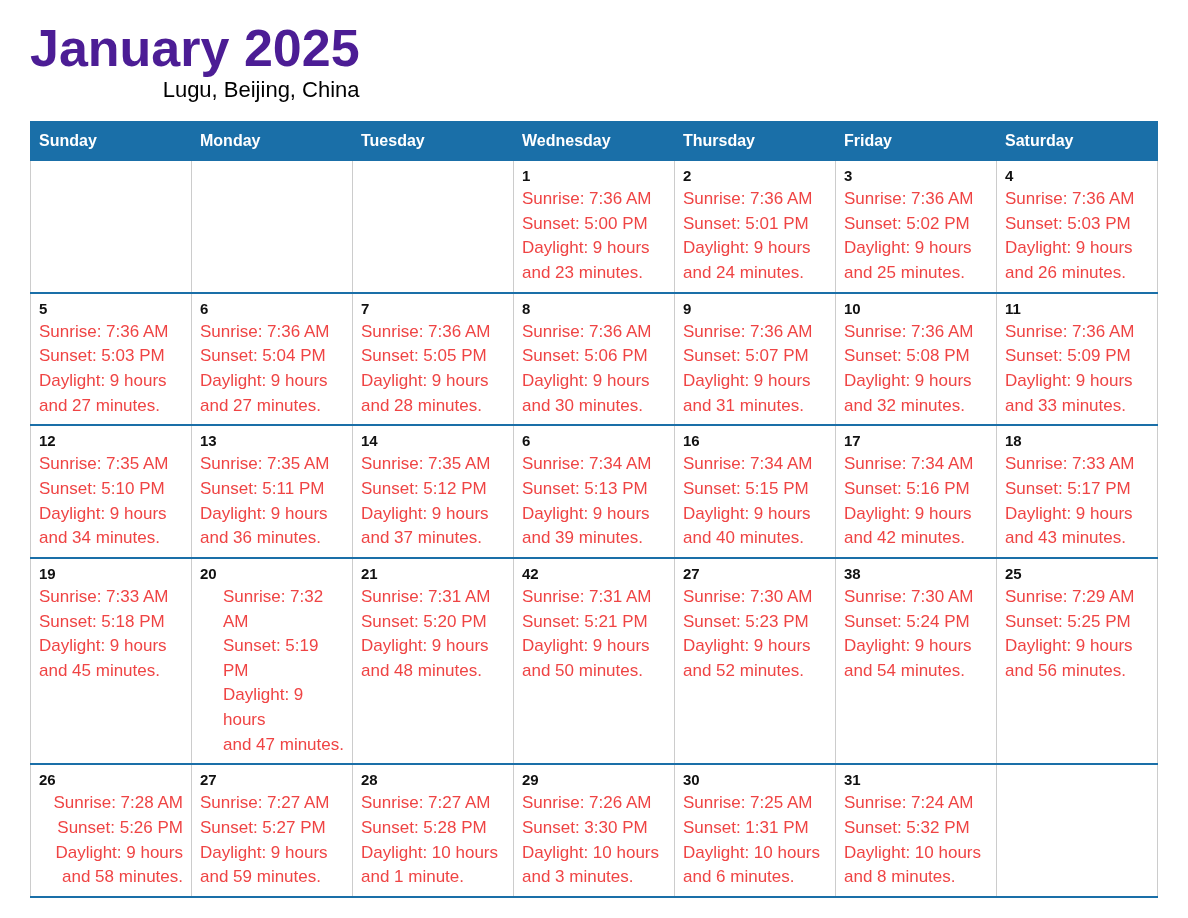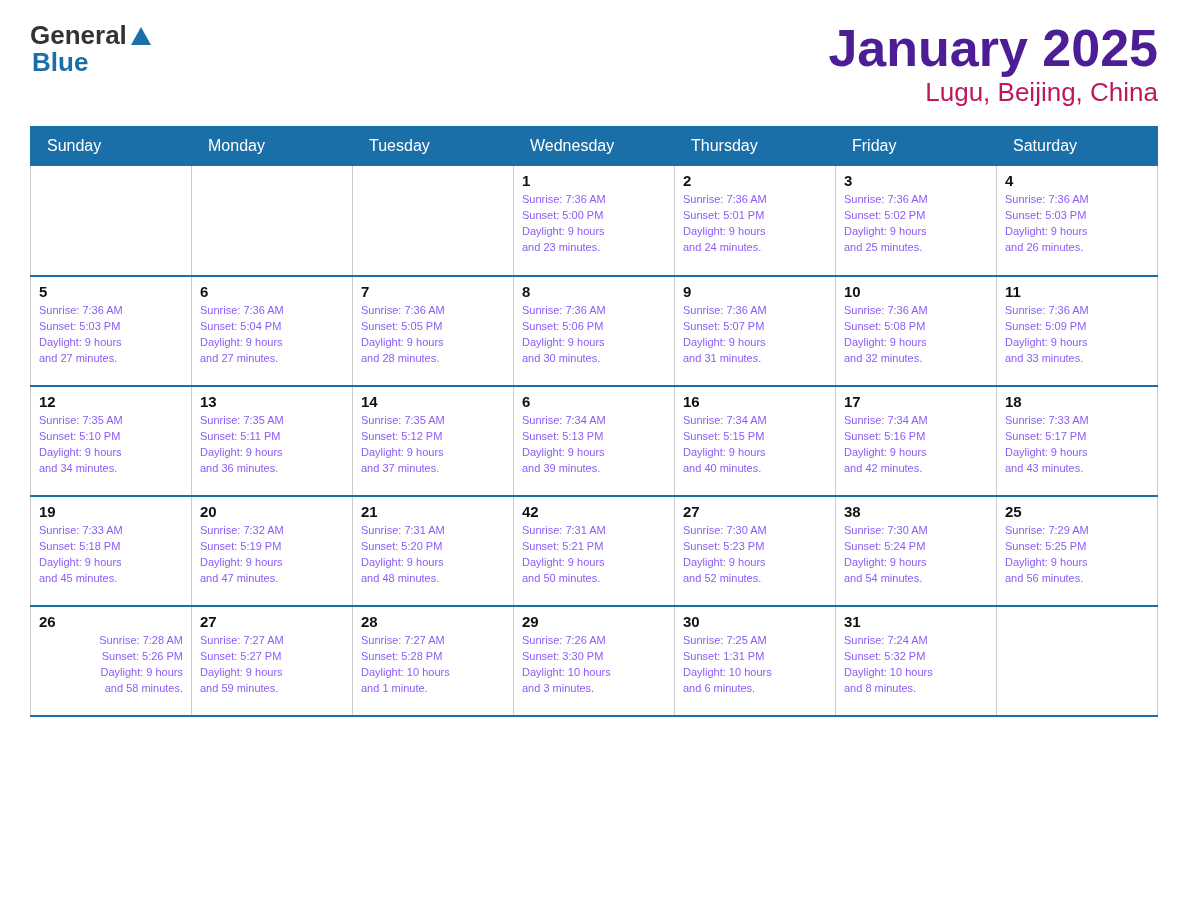--- a/index.html
+++ b/index.html
@@ -19,35 +19,35 @@
     .title-area {
       text-align: right;
     }
     .title-area h1 {
       font-size: 52px;
       font-weight: 900;
       color: #4c1d95;
       line-height: 1.1;
     }
     .title-area h2 {
-      font-size: 26px;
+      font-size: 22px;
       font-weight: normal;
-      color: #be185d;
+      color: #000000;
     }
     table {
       width: 100%;
       border-collapse: collapse;
       table-layout: fixed;
     }
     thead tr th {
       background-color: #1a6fa8;
       color: #fff;
       font-size: 16px;
-      font-weight: normal;
-      padding: 10px 16px;
+      font-weight: bold;
+      padding: 10px 8px;
       text-align: left;
       border: 1px solid #1a6fa8;
     }
     tbody tr td {
       border: 1px solid #ccc;
       vertical-align: top;
       padding: 6px 8px;
       font-size: 13px;
       color: #333;
       height: 110px;
@@ -55,48 +55,41 @@
     tbody tr {
       border-bottom: 2px solid #1a6fa8;
     }
     .day-number {
       font-size: 15px;
       font-weight: bold;
       color: #111;
       margin-bottom: 3px;
     }
     .day-info {
-      font-size: 11px;
-      color: #8b5cf6;
+      font-size: 17px;
+      color: #ef4444;
       line-height: 1.45;
     }
     .empty-cell {
       background: #fff;
     }
     .logo-wrapper {
       display: flex;
       flex-direction: column;
       align-items: flex-start;
     }
     .logo-row {
       display: flex;
       align-items: center;
     }
   </style>
 </head>
 <body>
 
 <div class="header">
-  <div class="logo-wrapper">
-    <div class="logo-row">
-      <span style="font-size:26px;font-weight:bold;color:#333;">General</span>
-      <span style="display:inline-block;width:0;height:0;border-left:10px solid transparent;border-right:10px solid transparent;border-bottom:18px solid #1a6fa8;margin-left:4px;margin-bottom:0px;"></span>
-    </div>
-    <span style="font-size:26px;font-weight:bold;color:#1a6fa8;margin-left:2px;margin-top:-4px;">Blue</span>
-  </div>
   <div class="title-area">
     <h1>January 2025</h1>
     <h2>Lugu, Beijing, China</h2>
   </div>
 </div>
 
 <table>
   <thead>
     <tr>
     <th>Sunday</th>
@@ -247,21 +240,21 @@
       <tr>
         <td>
           <div class="day-number">19</div>
           <div class="day-info" style="white-space: pre-line;">Sunrise: 7:33 AM
 Sunset: 5:18 PM
 Daylight: 9 hours
 and 45 minutes.</div>
         </td>
         <td>
           <div class="day-number">20</div>
-          <div class="day-info" style="white-space: pre-line;">Sunrise: 7:32 AM
+          <div class="day-info" style="white-space: pre-line; margin-left: 23px;">Sunrise: 7:32 AM
 Sunset: 5:19 PM
 Daylight: 9 hours
 and 47 minutes.</div>
         </td>
         <td>
           <div class="day-number">21</div>
           <div class="day-info" style="white-space: pre-line;">Sunrise: 7:31 AM
 Sunset: 5:20 PM
 Daylight: 9 hours
 and 48 minutes.</div>

